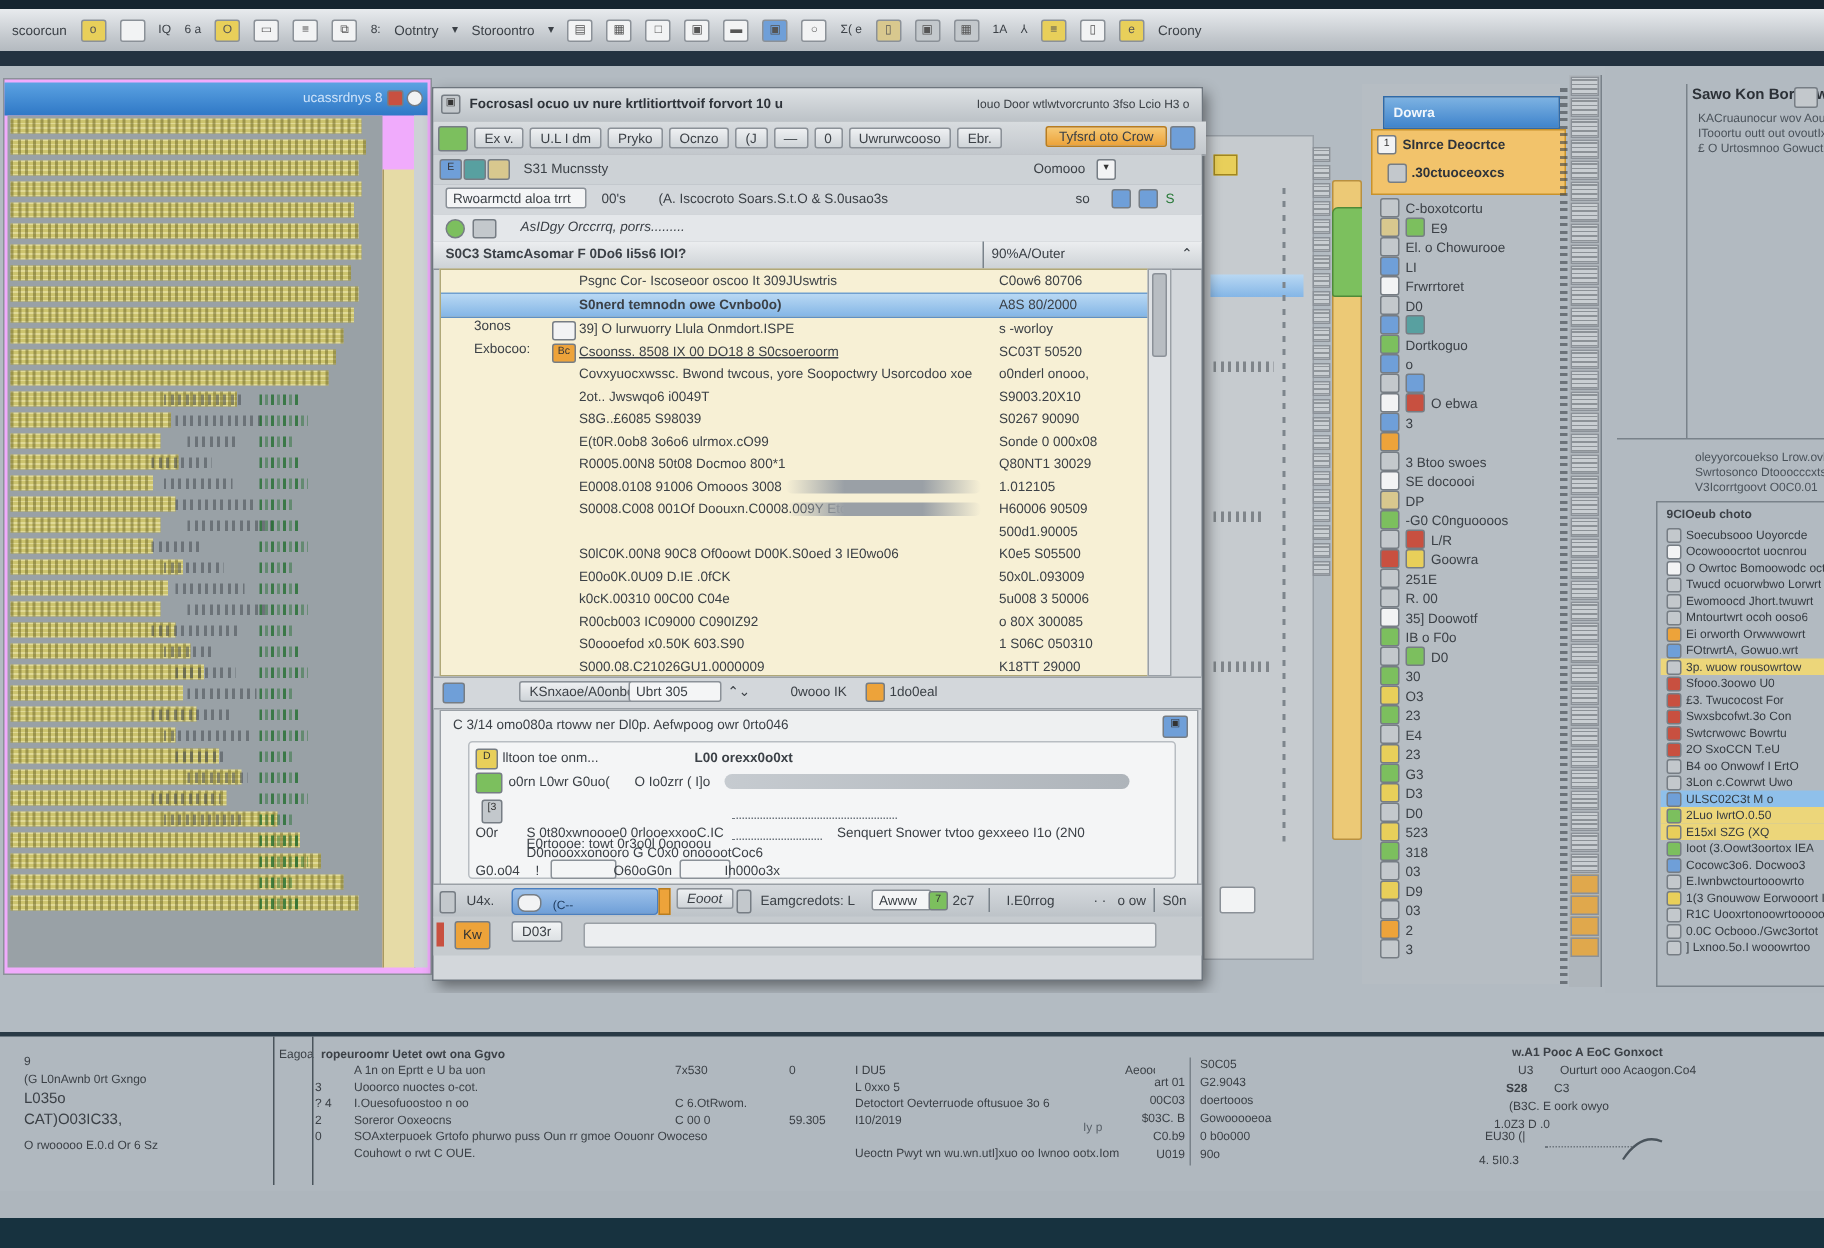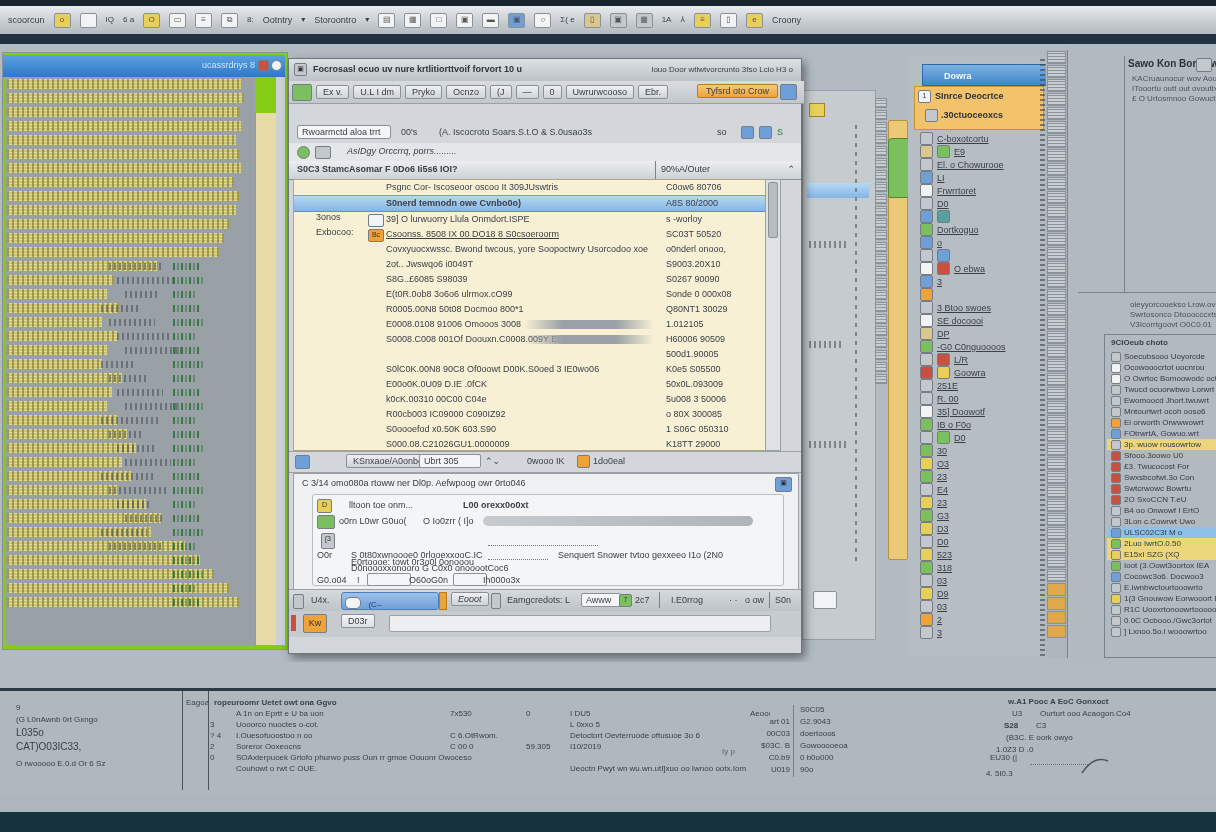--- a/index.html
+++ b/index.html
@@ -78,21 +78,21 @@
       <span class="t8" style="color: rgb(59, 64, 70);">⅄</span>
       <span class="tbic yl">≡</span>
       <span class="tbic wh">▯</span>
       <span class="tbic yl">e</span>
       <span class="t9" style="color: rgb(59, 64, 70);">Croony</span>
     </div>
   <div class="r" style="left:0;top:34px;width:1216px;height:10px;background:#233240;"></div>
 
   <div class="r" style="left:0;top:44px;width:1216px;height:618px;background:#b3bbc2;"></div>
 
-  <div class="r" style="left:2px;top:52px;width:284px;height:596px;background:#84cc16;border:1px solid #8b9299;">
+  <div class="r" style="left:2px;top:52px;width:284px;height:596px;background:#f0abfc;border:1px solid #8b9299;">
     <div class="r" style="left:0;top:2px;width:282px;height:22px;background:linear-gradient(#5ba2e2,#2f78c6);">
       <span class="t9 r" style="right:30px;top:5px;color:#cfe4fa;">ucassrdnys 8</span>
       <span class="ic rd r" style="right:16px;top:5px;width:9px;height:9px;"></span>
       <span class="ic wh r" style="right:3px;top:5px;width:9px;height:9px;border-radius:50%;"></span>
     </div>
     <div class="r" style="left:2px;top:24px;width:250px;height:568px;background:#99a1a6;overflow:hidden;" id="code-area">
         <div class="coderow">
           <div class="stripe" style="left: 2px; width: 234.24px;"></div>
         </div>
         <div class="coderow">
@@ -313,20 +313,28 @@
         <span class="btn">Ocnzo</span>
         <span class="btn">(J</span>
         <span class="btn">—</span>
         <span class="btn">0</span>
         <span class="btn">Uwrurwcooso</span>
         <span class="btn">Ebr.</span>
       </div>
     <div class="r btn" style="left:408px;top:25px;padding:1px 8px;background:linear-gradient(#f6c976,#eda33a);border-color:#b87d20;">Tyfsrd oto Crow</div>
     <span class="ic bl r" style="right:4px;top:25px;width:15px;height:14px;"></span>
 
+    <div class="r" style="left:0;top:44px;width:512px;height:20px;background:#cdd2d6;border-bottom:1px solid #9aa0a6;">
+      <span class="ic bl r" style="left:4px;top:3px;width:13px;height:12px;">E</span>
+      <span class="ic tl r" style="left:20px;top:3px;width:13px;height:12px;"></span>
+      <span class="ic tn r" style="left:36px;top:3px;width:13px;height:12px;"></span>
+      <span class="t9 r" style="left:60px;top:4px;">S31 Mucnssty</span>
+      <span class="t9 r" style="left:400px;top:4px;">Oomooo</span>
+      <span class="ic wh r" style="left:442px;top:3px;width:11px;height:12px;">▾</span>
+    </div>
 
     <div class="r" style="left:0;top:64px;width:512px;height:20px;background:#d3d7db;border-bottom:1px solid #aab0b6;">
       <span class="inset r" style="left:8px;top:2px;width:84px;">Rwoarmctd aloa trrt</span>
       <span class="t9 r" style="left:112px;top:4px;">00's</span>
       <span class="t9 r" style="left:150px;top:4px;text-align:right;">(A.  Iscocroto Soars.S.t.O  &amp;  S.0usao3s</span>
       <span class="t9 r" style="left:428px;top:4px;">so</span>
       <span class="ic bl r" style="left:452px;top:3px;"></span>
       <span class="ic bl r" style="left:470px;top:3px;"></span>
       <span class="t9 r" style="left:488px;top:4px;color:#2a7a3a;">S</span>
     </div>
@@ -435,21 +443,21 @@
       <span class="t9 r" style="left:238px;top:4px;">0wooo IK</span>
       <span class="ic or r" style="left:288px;top:3px;"></span>
       <span class="t9 r" style="left:304px;top:4px;">1do0eal</span>
     </div>
 
     <div class="r" style="left:4px;top:414px;width:504px;height:116px;background:#eef0f1;border:1px solid #9aa0a6;">
       <span class="t9 r" style="left:8px;top:4px;">C 3/14 omo080a rtoww ner Dl0p. Aefwpoog owr 0rto046</span>
       <span class="ic bl r" style="right:6px;top:3px;width:15px;height:13px;">▣</span>
       <div class="r" style="left:18px;top:20px;width:470px;height:90px;border:1px solid #b8bdc2;border-radius:3px;background:#f4f5f6;">
         <span class="ic yl r" style="left:4px;top:4px;width:13px;height:12px;">D</span>
-        <span class="t9 r" style="left:36px;top:5px;text-align:center;">lltoon toe onm...</span>
+        <span class="t9 r" style="left:22px;top:5px;text-align:center;">lltoon toe onm...</span>
         <span class="t9 r" style="left:150px;top:5px;font-weight:bold;">L00 orexx0o0xt</span>
         <span class="ic gn r" style="left:4px;top:20px;width:16px;height:12px;"></span>
         <span class="t9 r" style="left:26px;top:21px;">o0rn L0wr G0uo(</span>
         <span class="t9 r" style="left:110px;top:21px;">O Io0zrr ( I]o</span>
         <div class="r" style="left:170px;top:21px;width:270px;height:10px;border-radius:5px;background:linear-gradient(90deg,#c6cbd0,#aeb4ba);"></div>
         <span class="ic gy r" style="left:8px;top:38px;width:12px;height:14px;">[3</span>
         <span class="t9 r" style="left:38px;top:40px;margin-top:22px;">E0rtoooe: towt 0r3o0l 0onooou</span>
         <div class="dotline r" style="left:175px;top:49px;width:110px;"></div>
         <span class="t9 r" style="left:4px;top:55px;">O0r</span>
         <span class="t9 r" style="left:38px;top:55px;">S 0t80xwnoooe0 0rlooexxooC.IC</span>
@@ -489,30 +497,30 @@
 
     <div class="r" style="left:0;top:552px;width:512px;height:26px;background:#c6cbcf;">
       <div class="r rd" style="left:2px;top:4px;width:5px;height:16px;"></div>
       <span class="ic or r" style="left:14px;top:3px;width:22px;height:17px;font-size:9px;line-height:17px;">Kw</span>
       <span class="btn r" style="left:52px;top:3px;background:linear-gradient(#f2f4f5,#dde1e4);">D03r</span>
       <div class="r" style="left:100px;top:4px;width:380px;height:15px;background:#eceef0;border:1px solid #9aa0a6;border-radius:2px;"></div>
     </div>
   </div>
 
   <div class="r" style="left:908px;top:56px;width:132px;height:600px;background:#b6bdc3;">
-    <div class="r" style="left:14px;top:8px;width:116px;height:20px;background:linear-gradient(#7db2e2,#3f84cc);border:1px solid #2f6aa8;padding-left:15px;">
+    <div class="r" style="left:14px;top:8px;width:116px;height:20px;background:linear-gradient(#7db2e2,#3f84cc);border:1px solid #2f6aa8;">
       <span class="t9" style="color:#f2f7fc;margin-left:6px;line-height:19px;font-weight:bold;">Dowra</span>
     </div>
     <div class="r" style="left:6px;top:30px;width:128px;height:42px;background:#f2c36b;border:1px solid #c8922c;">
       <span class="ic wh r" style="left:3px;top:3px;">1</span>
       <span class="t9 r" style="left:20px;top:4px;font-weight:bold;color:#2e333a;">SInrce Deocrtce</span>
       <span class="ic gy r" style="left:10px;top:22px;"></span>
       <span class="t9 r" style="left:26px;top:23px;font-weight:bold;color:#2e333a;">.30ctuoceoxcs</span>
     </div>
-    <div class="r" style="left:0;top:76px;width:132px;height:522px;overflow:hidden;text-decoration:underline;" id="dowra-items">
+    <div class="r" style="left:0;top:76px;width:132px;height:522px;overflow:hidden;" id="dowra-items">
         <div class="treerow">
           <span class="ic gy"></span>
           <span>C-boxotcortu</span>
         </div>
         <div class="treerow">
           <span class="ic tn"></span>
           <span class="ic gn"></span>
           <span>E9</span>
         </div>
         <div class="treerow">

